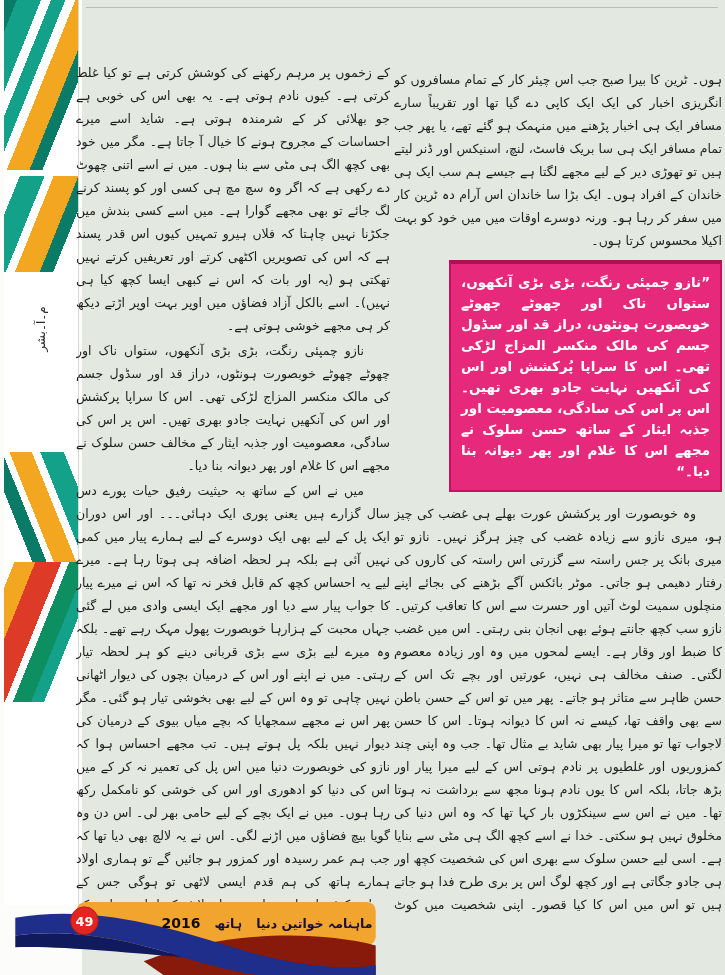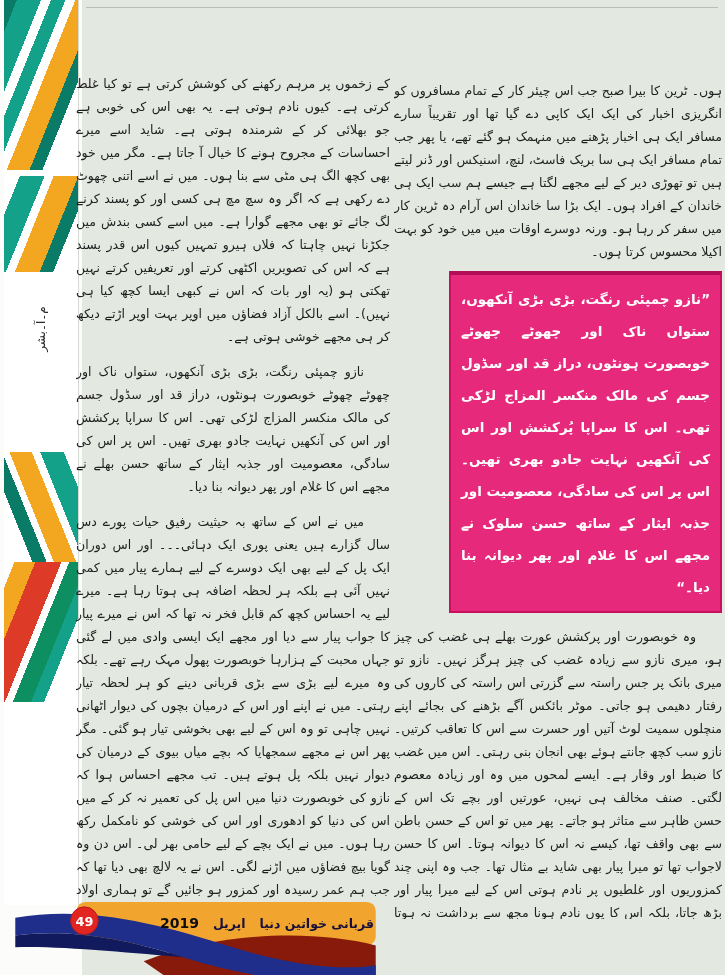--- a/index.html
+++ b/index.html
@@ -13,27 +13,27 @@
   .rib1{top:0;height:170px;background:linear-gradient(112deg,#0a7b67 0 9%,#13a18a 9% 26%,#ffffff 26% 33%,#13a18a 33% 43%,#ffffff 43% 50%,#f3a61f 50% 66%,#0a7b67 66% 75%,#ffffff 75% 100%);}
   .rib2{top:176px;height:96px;background:linear-gradient(112deg,#ffffff 0 14%,#13a18a 14% 36%,#ffffff 36% 44%,#f3a61f 44% 66%,#0a7b67 66% 78%,#ffffff 78% 100%);}
   .rib3{top:452px;height:110px;background:linear-gradient(248deg,#ffffff 0 12%,#13a18a 12% 32%,#ffffff 32% 39%,#f3a61f 39% 58%,#ffffff 58% 64%,#0a7b67 64% 76%,#ffffff 76% 100%);}
   .rib4{top:562px;height:140px;background:linear-gradient(112deg,#ffffff 0 8%,#f3a61f 8% 24%,#dd3a28 24% 44%,#ffffff 44% 50%,#0e8f62 50% 64%,#13a18a 64% 74%,#ffffff 74% 100%);}
   .vlabel{position:absolute;top:322px;left:50%;transform:translateX(-50%) rotate(-90deg);font-size:12px;color:#2a2a2a;white-space:nowrap;direction:rtl;}
 
   .top-rule{position:absolute;left:86px;top:7px;width:632px;height:1px;background:#b7beb7;}
 
   
   .col{position:absolute;overflow:hidden;color:#1f1f1f;font-size:12.5px;line-height:23px;text-align:justify;direction:rtl;}
-  .col p{margin:12px 0 2px 0;}
+  .col p{margin:1px 0 2px 0;}
   .col p.indent{text-indent:26px;}
   .col-left{left:76px;top:60px;width:314px;height:842px;}
   .col-right{left:394px;top:67px;width:328px;height:852px;}
 
   
-  .pullquote{box-sizing:border-box;width:273px;margin:8px 0 10px 55px;background:#e7297c;border:2px solid #c91060;border-top:4px solid #b30d58;color:#ffffff;font-weight:bold;font-size:13.5px;line-height:32px;padding:8px 10px;text-align:justify;direction:rtl;}
+  .pullquote{box-sizing:border-box;width:273px;margin:8px 0 10px 55px;background:#e7297c;border:2px solid #c91060;border-top:4px solid #b30d58;color:#ffffff;font-weight:bold;font-size:13.5px;line-height:21px;padding:8px 10px;text-align:justify;direction:rtl;}
 
   
   .footer{position:absolute;left:13px;top:896px;width:365px;height:79px;direction:ltr;}
   .footer svg{position:absolute;left:0;top:0;}
   .footer-text{position:absolute;left:128px;top:7px;width:252px;height:40px;display:flex;align-items:center;justify-content:center;gap:14px;direction:rtl;z-index:3;}
   .footer-text .mag{font-weight:bold;font-size:12.5px;color:#18103a;}
   .footer-text .mon{font-weight:bold;font-size:12.5px;color:#18103a;}
   .footer-text .yr{font-weight:bold;font-size:14px;color:#0d0d0d;}
 </style>
 </head>
@@ -48,40 +48,40 @@
     <div class="rib rib2"></div>
     <div class="vlabel">م۔آ۔بشر</div>
     <div class="rib rib3"></div>
     <div class="rib rib4"></div>
   </div>
 
   <div class="top-rule"></div>
 
   <div class="col col-left">
     <p>کے زخموں پر مرہم رکھنے کی کوشش کرتی ہے تو کیا غلط کرتی ہے۔ کیوں نادم ہوتی ہے۔ یہ بھی اس کی خوبی ہے جو بھلائی کر کے شرمندہ ہوتی ہے۔ شاید اسے میرے احساسات کے مجروح ہونے کا خیال آ جاتا ہے۔ مگر میں خود بھی کچھ الگ ہی مٹی سے بنا ہوں۔ میں نے اسے اتنی چھوٹ دے رکھی ہے کہ اگر وہ سچ مچ ہی کسی اور کو پسند کرنے لگ جائے تو بھی مجھے گوارا ہے۔ میں اسے کسی بندش میں جکڑنا نہیں چاہتا کہ فلاں ہیرو تمہیں کیوں اس قدر پسند ہے کہ اس کی تصویریں اکٹھی کرتے اور تعریفیں کرتے نہیں تھکتی ہو (یہ اور بات کہ اس نے کبھی ایسا کچھ کیا ہی نہیں)۔ اسے بالکل آزاد فضاؤں میں اوپر بہت اوپر اڑتے دیکھ کر ہی مجھے خوشی ہوتی ہے۔</p>
-    <p class="indent">نازو چمپئی رنگت، بڑی بڑی آنکھوں، ستواں ناک اور چھوٹے چھوٹے خوبصورت ہونٹوں، دراز قد اور سڈول جسم کی مالک منکسر المزاج لڑکی تھی۔ اس کا سراپا پرکشش اور اس کی آنکھیں نہایت جادو بھری تھیں۔ اس پر اس کی سادگی، معصومیت اور جذبہ ایثار کے ساتھ حسن بھلے نے مجھے اس کا غلام اور پھر دیوانہ بنا دیا۔</p>
+    <p class="indent">نازو چمپئی رنگت، بڑی بڑی آنکھوں، ستواں ناک اور چھوٹے چھوٹے خوبصورت ہونٹوں، دراز قد اور سڈول جسم کی مالک منکسر المزاج لڑکی تھی۔ اس کا سراپا پرکشش اور اس کی آنکھیں نہایت جادو بھری تھیں۔ اس پر اس کی سادگی، معصومیت اور جذبہ ایثار کے مخالف حسن سلوک نے مجھے اس کا غلام اور پھر دیوانہ بنا دیا۔</p>
     <p class="indent">میں نے اس کے ساتھ بہ حیثیت رفیق حیات پورے دس سال گزارے ہیں یعنی پوری ایک دہائی۔۔۔ اور اس دوران ایک پل کے لیے بھی ایک دوسرے کے لیے ہمارے پیار میں کمی نہیں آئی ہے بلکہ ہر لحظہ اضافہ ہی ہوتا رہا ہے۔ میرے لیے یہ احساس کچھ کم قابل فخر نہ تھا کہ اس نے میرے پیار کا جواب پیار سے دیا اور مجھے ایک ایسی وادی میں لے گئی جہاں محبت کے ہزارہا خوبصورت پھول مہک رہے تھے۔ بلکہ وہ میرے لیے بڑی سے بڑی قربانی دینے کو ہر لحظہ تیار رہتی۔ میں نے اپنے اور اس کے درمیان بچوں کی دیوار اٹھانی نہیں چاہی تو وہ اس کے لیے بھی بخوشی تیار ہو گئی۔ مگر پھر اس نے مجھے سمجھایا کہ بچے میاں بیوی کے درمیان کی دیوار نہیں بلکہ پل ہوتے ہیں۔ تب مجھے احساس ہوا کہ نازو کی خوبصورت دنیا میں اس پل کی تعمیر نہ کر کے میں اس کی دنیا کو ادھوری اور اس کی خوشی کو نامکمل رکھ رہا ہوں۔ میں نے ایک بچے کے لیے حامی بھر لی۔ اس دن وہ گویا بیچ فضاؤں میں اڑنے لگی۔ اس نے یہ لالچ بھی دیا تھا کہ جب ہم عمر رسیدہ اور کمزور ہو جائیں گے تو ہماری اولاد ہمارے ہاتھ کی ہم قدم ایسی لاٹھی تو ہوگی جس کے سہارے کوئی اندھا بھی اپنی منزل تلاش کر لیتا ہے۔ اس کے علاوہ ہماری محبتوں اور شفقتوں کا کوئی محور بھی تو ہونا چاہیے۔</p>
 
   </div>
 
   <div class="col col-right">
     <p>ہوں۔ ٹرین کا بیرا صبح جب اس چیئر کار کے تمام مسافروں کو انگریزی اخبار کی ایک ایک کاپی دے گیا تھا اور تقریباً سارے مسافر ایک ہی اخبار پڑھنے میں منہمک ہو گئے تھے، یا پھر جب تمام مسافر ایک ہی سا بریک فاسٹ، لنچ، اسنیکس اور ڈنر لیتے ہیں تو تھوڑی دیر کے لیے مجھے لگتا ہے جیسے ہم سب ایک ہی خاندان کے افراد ہوں۔ ایک بڑا سا خاندان اس آرام دہ ٹرین کار میں سفر کر رہا ہو۔ ورنہ دوسرے اوقات میں میں خود کو بہت اکیلا محسوس کرتا ہوں۔</p>
     <div class="pullquote">”نازو چمپئی رنگت، بڑی بڑی آنکھوں، ستواں ناک اور چھوٹے چھوٹے خوبصورت ہونٹوں، دراز قد اور سڈول جسم کی مالک منکسر المزاج لڑکی تھی۔ اس کا سراپا پُرکشش اور اس کی آنکھیں نہایت جادو بھری تھیں۔ اس پر اس کی سادگی، معصومیت اور جذبہ ایثار کے ساتھ حسن سلوک نے مجھے اس کا غلام اور پھر دیوانہ بنا دیا۔“</div>
     <p class="indent">وہ خوبصورت اور پرکشش عورت بھلے ہی غضب کی چیز ہو، میری نازو سے زیادہ غضب کی چیز ہرگز نہیں۔ نازو تو میری بانک پر جس راستہ سے گزرتی اس راستہ کی کاروں کی رفتار دھیمی ہو جاتی۔ موٹر بائکس آگے بڑھنے کی بجائے اپنے منچلوں سمیت لوٹ آتیں اور حسرت سے اس کا تعاقب کرتیں۔ نازو سب کچھ جانتے ہوئے بھی انجان بنی رہتی۔ اس میں غضب کا ضبط اور وقار ہے۔ ایسے لمحوں میں وہ اور زیادہ معصوم لگتی۔ صنف مخالف ہی نہیں، عورتیں اور بچے تک اس کے حسن ظاہر سے متاثر ہو جاتے۔ پھر میں تو اس کے حسن باطن سے بھی واقف تھا، کیسے نہ اس کا دیوانہ ہوتا۔ اس کا حسن لاجواب تھا تو میرا پیار بھی شاید بے مثال تھا۔ جب وہ اپنی چند کمزوریوں اور غلطیوں پر نادم ہوتی اس کے لیے میرا پیار اور بڑھ جاتا، بلکہ اس کا یوں نادم ہونا مجھ سے برداشت نہ ہوتا تھا۔ میں نے اس سے سینکڑوں بار کہا تھا کہ وہ اس دنیا کی مخلوق نہیں ہو سکتی۔ خدا نے اسے کچھ الگ ہی مٹی سے بنایا ہے۔ اسی لیے حسن سلوک سے بھری اس کی شخصیت کچھ اور ہی جادو جگاتی ہے اور کچھ لوگ اس پر بری طرح فدا ہو جاتے ہیں تو اس میں اس کا کیا قصور۔ اپنی شخصیت میں کوٹ کوٹ کر بھری ہوئی ہمدردی کے ہاتھوں مجبور ہو کر وہ اپنے انداز میں چند احباب</p>
   </div>
 
   <div class="footer">
     <svg width="365" height="79" viewBox="0 0 365 80">
       <rect x="62" y="6" width="303" height="44" rx="9" fill="#f1a52f"></rect>
       <path d="M130,66 C210,36 300,34 365,50 L365,80 L150,80 Z" fill="#871a0a"></path>
       <path d="M0,22 C70,10 140,26 220,52 C280,70 330,76 365,70 L365,86 C310,92 240,84 170,62 C100,40 50,34 0,40 Z" fill="#202e8b"></path>
       <path d="M0,40 C50,34 100,40 170,62 C120,58 40,50 0,52 Z" fill="#121a5e"></path>
       <circle cx="70" cy="25" r="14" fill="#e32522" stroke="#b71b1b" stroke-width="1"></circle>
       <text x="70" y="30" text-anchor="middle" font-size="13" font-weight="bold" fill="#ffffff" font-family="DejaVu Sans, sans-serif">49</text>
     </svg>
     <div class="footer-text">
-      <span class="mag">قربانی خواتین دنیا</span>
-      <span class="mon">اپریل</span>
-      <span class="yr">2019</span>
+      <span class="mag">ماہنامہ خواتین دنیا</span>
+      <span class="mon">ہاتھ</span>
+      <span class="yr">2016</span>
     </div>
   </div>
 
 </div>
 
 </body></html>

